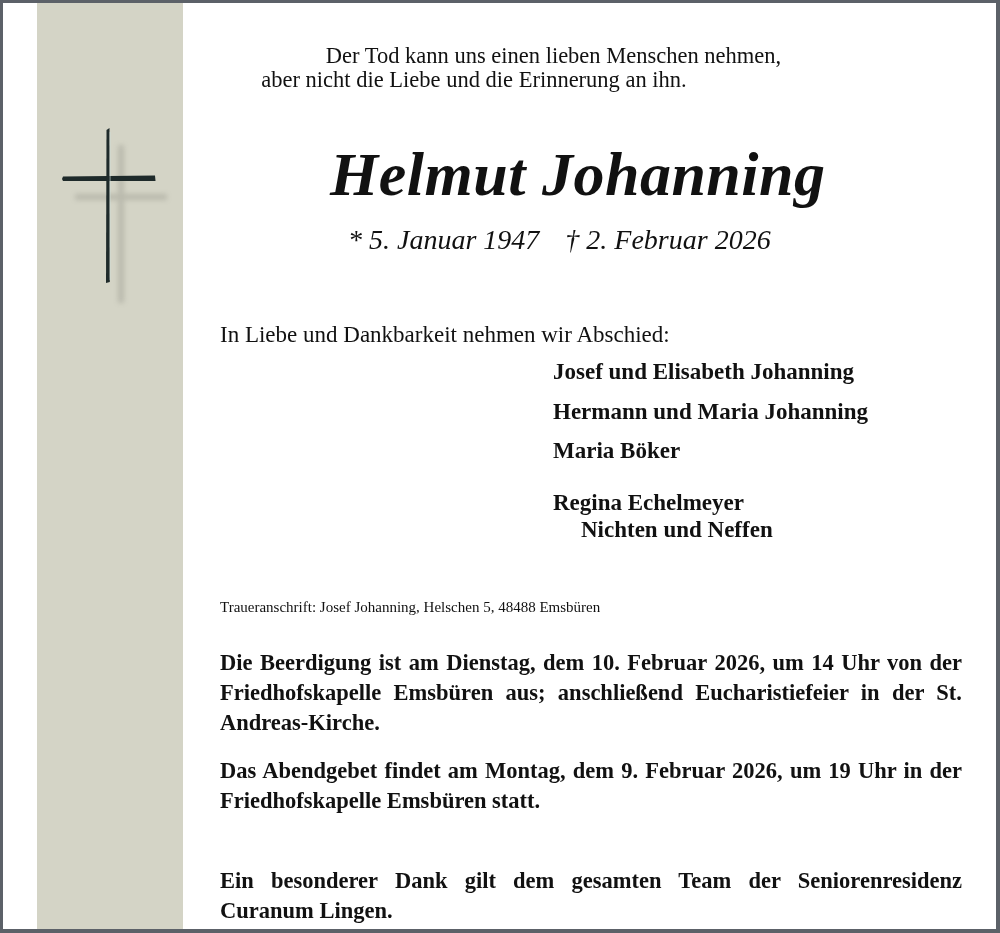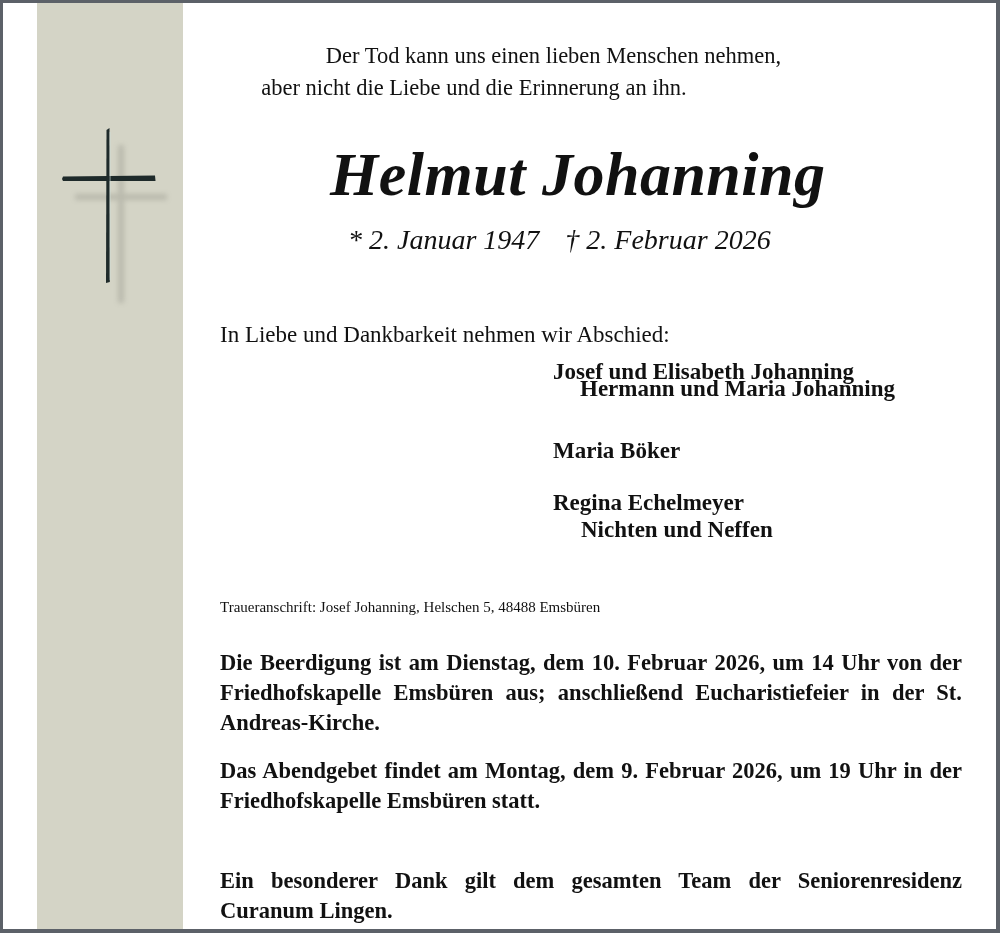--- a/index.html
+++ b/index.html
@@ -39,32 +39,32 @@
   <g fill="#1e2a2a">
     <path d="M106.5 130 L109.5 128 L109.8 282 L106 283 Z"></path>
     <path d="M62 179 L63 176.5 L155 175.5 L155.5 181 L63 181 Z"></path>
   </g>
   <g fill="#cfe0dc" opacity="0.6">
     <rect x="109.6" y="132" width="1" height="148"></rect>
   </g>
 </svg>
 
 <div class="t quote" style="top:40px;">Der Tod kann uns einen lieben Menschen nehmen,</div>
-<div class="t quote" style="top:72px;padding-left:16px;">aber nicht die Liebe und die Erinnerung an ihn.</div>
+<div class="t quote" style="top:64px;padding-left:16px;">aber nicht die Liebe und die Erinnerung an ihn.</div>
 
 <div class="t name">Helmut Johanning</div>
 
 <div class="t dates">
-  <span>* 2. Januar 1947</span><span class="gap"></span><span>† 2. Februar 2026</span>
+  <span>* 5. Januar 1947</span><span class="gap"></span><span>† 2. Februar 2026</span>
 </div>
 
 <div class="t intro">In Liebe und Dankbarkeit nehmen wir Abschied:</div>
 
 <div class="t fam" style="top:359px;">Josef und Elisabeth Johanning</div>
-<div class="t fam" style="top:376px;margin-left:27px;">Hermann und Maria Johanning</div>
+<div class="t fam" style="top:399px;">Hermann und Maria Johanning</div>
 <div class="t fam" style="top:438px;">Maria Böker</div>
 <div class="t fam" style="top:490px;">Regina Echelmeyer</div>
 <div class="t fam" style="top:517px;margin-left:28px;">Nichten und Neffen</div>
 
 <div class="t addr">Traueranschrift: Josef Johanning, Helschen 5, 48488 Emsbüren</div>
 
 <div class="t para last-left" style="top:648px;">Die Beerdigung ist am Dienstag, dem 10. Februar 2026, um 14 Uhr von der Friedhofskapelle Emsbüren aus; anschließend Eucharistiefeier in der St. Andreas-Kirche.</div>
 <div class="t para last-left" style="top:756px;">Das Abendgebet findet am Montag, dem 9. Februar 2026, um 19 Uhr in der Friedhofskapelle Emsbüren statt.</div>
 <div class="t para last-left" style="top:866px;">Ein besonderer Dank gilt dem gesamten Team der Seniorenresidenz Curanum Lingen.</div>
 

